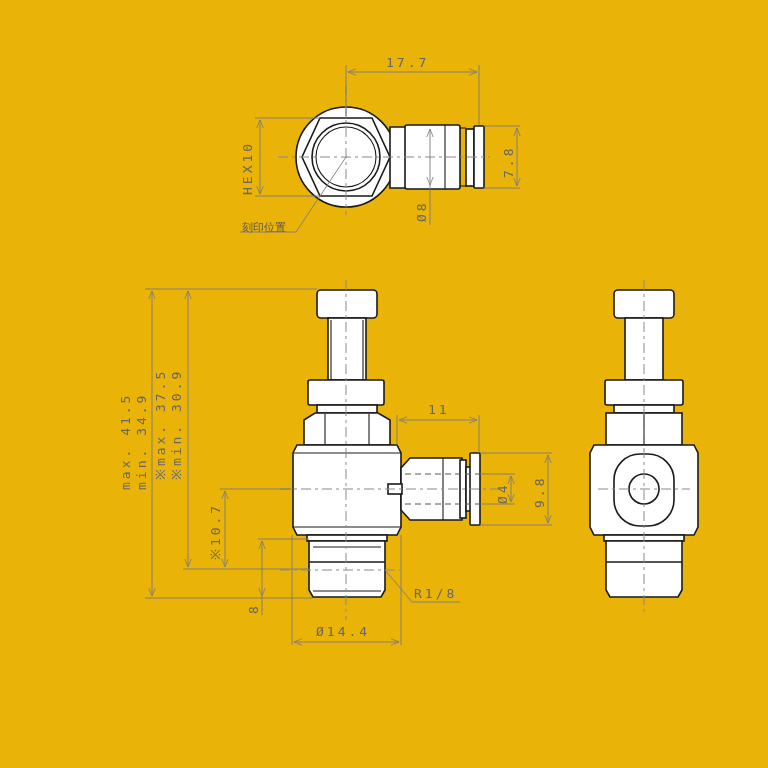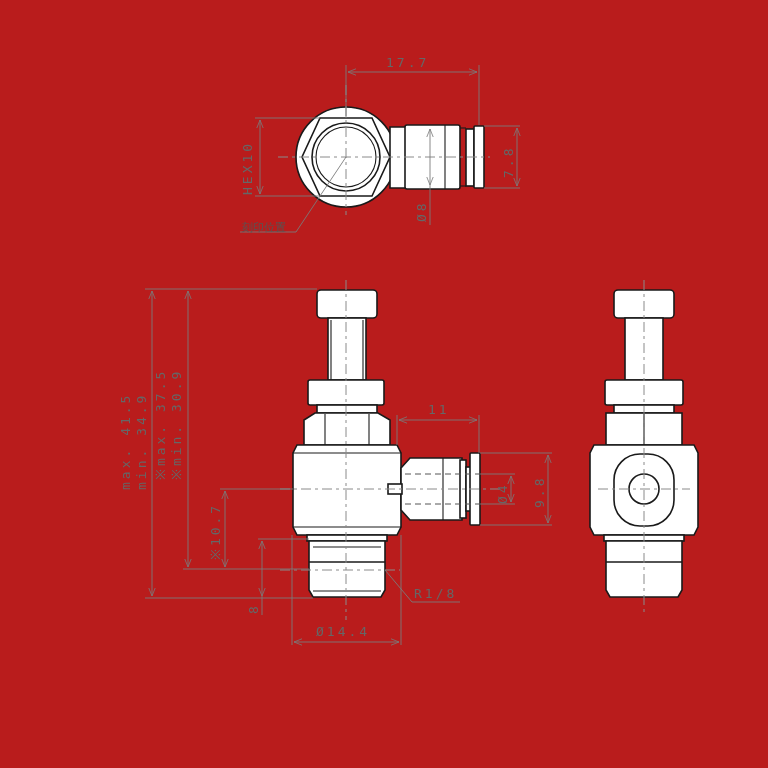--- a/index.html
+++ b/index.html
@@ -1,16 +1,16 @@
 <!DOCTYPE html>
 <html><head>
 <meta charset="utf-8">
 <style>
   html, body { margin:0; padding:0; background:#ffffff; }
-  #canvas { position:relative; width:768px; height:768px; background:#b91c1c; overflow:hidden; }
+  #canvas { position:relative; width:768px; height:768px; background:#eab308; overflow:hidden; }
   svg { position:absolute; left:0; top:0; }
   .part { fill:#ffffff; stroke:#1a1a1a; stroke-width:1.6; }
   .partthin { fill:none; stroke:#1a1a1a; stroke-width:1.1; }
   .center { fill:none; stroke:#8a8a8a; stroke-width:1; stroke-dasharray:10 4 3 4; }
   .hidden { fill:none; stroke:#555; stroke-width:1; stroke-dasharray:6 4; }
   .dim { fill:none; stroke:#7a7a7a; stroke-width:0.9; }
   .arrow { fill:none; stroke:#7a7a7a; stroke-width:0.9; }
   .dimtext { font-family:"DejaVu Sans Mono", monospace; font-size:13px; fill:#666; letter-spacing:3px; }
   .jptext { font-family:"DejaVu Sans", sans-serif; font-size:11px; fill:#555; }
 </style>

